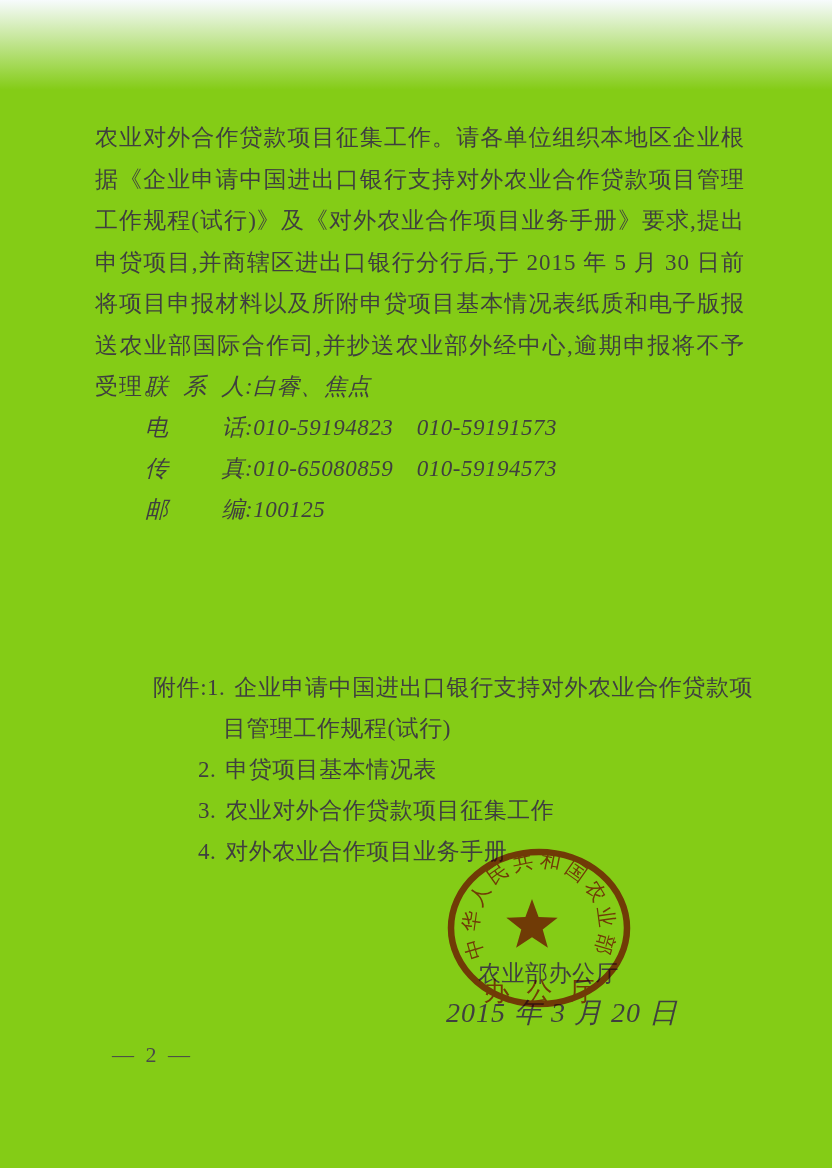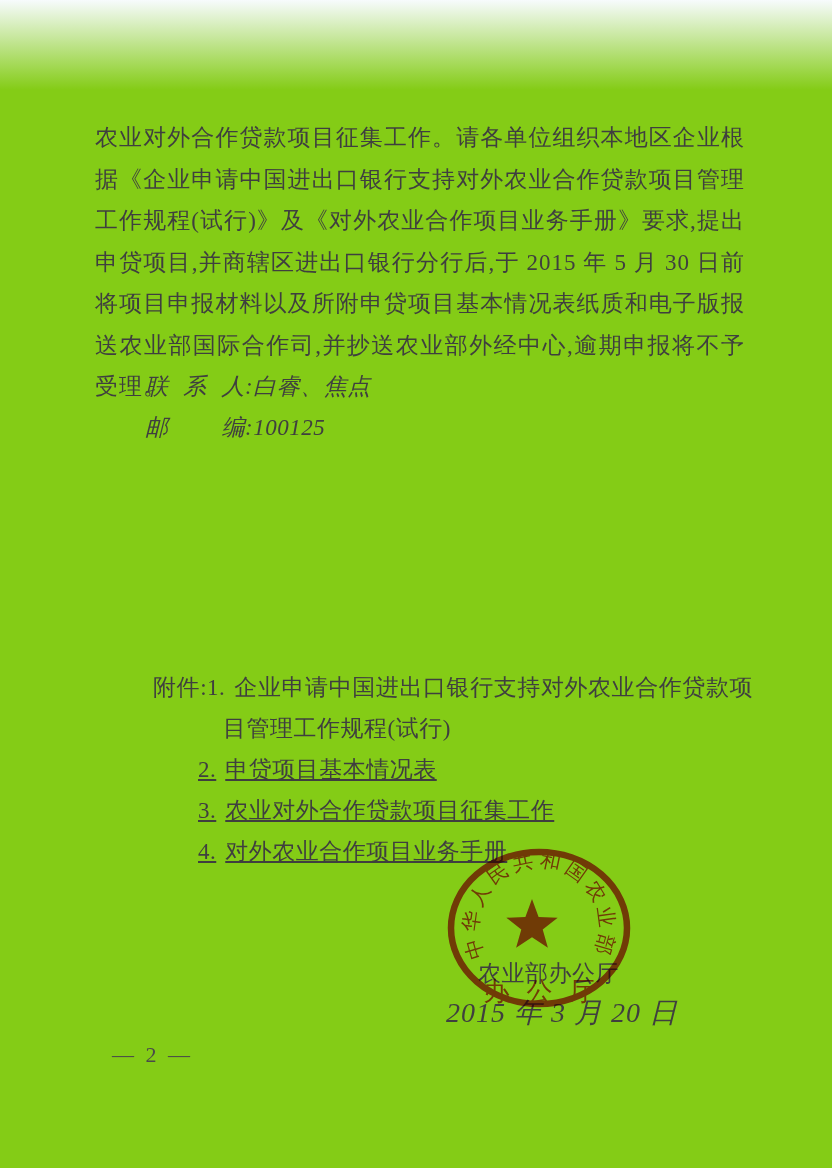--- a/index.html
+++ b/index.html
@@ -41,21 +41,21 @@
     text-indent: 0;
     vertical-align: top;
   }
   .attachments {
     position: absolute;
     left: 101px; top: 667px; width: 652px;
     font-size: 23px; line-height: 41px;
     letter-spacing: 0.5px;
   }
   .attach-row-first { padding-left: 122px; text-indent: -70px; text-align: justify; }
-  .attach-row { padding-left: 97px; text-decoration: underline; }
+  .attach-row { padding-left: 97px; }
   .attach-num { margin-right: 9px; }
   .issuer {
     position: absolute; left: 478px; top: 958px;
     font-size: 23px; letter-spacing: 0.5px;
     z-index: 1;
   }
   .doc-date {
     position: absolute; left: 446px; top: 994px;
     font-size: 28px; letter-spacing: 1px;
     z-index: 1;
@@ -80,20 +80,26 @@
 <div class="page">
   <div class="scan-tint"></div>
 
   <div class="body-par">农业对外合作贷款项目征集工作。请各单位组织本地区企业根据《企业申请中国进出口银行支持对外农业合作贷款项目管理工作规程(试行)》及《对外农业合作项目业务手册》要求,提出申贷项目,并商辖区进出口银行分行后,于 2015 年 5 月 30 日前将项目申报材料以及所附申贷项目基本情况表纸质和电子版报送农业部国际合作司,并抄送农业部外经中心,逾期申报将不予受理。</div>
 
   <div class="contacts">
     <div class="contact-row">
       <span class="contact-label">联系人</span><span>:</span><span>白睿、焦点</span>
     </div>
     <div class="contact-row">
+      <span class="contact-label">电话</span><span>:</span><span>010-59194823　010-59191573</span>
+    </div>
+    <div class="contact-row">
+      <span class="contact-label">传真</span><span>:</span><span>010-65080859　010-59194573</span>
+    </div>
+    <div class="contact-row">
       <span class="contact-label">邮编</span><span>:</span><span>100125</span>
     </div>
   </div>
 
   <div class="attachments">
     <div class="attach-row-first">
       <span>附件:</span><span class="attach-num">1.</span><span>企业申请中国进出口银行支持对外农业合作贷款项目管理工作规程(试行)</span>
     </div>
     <div class="attach-row">
       <span class="attach-num">2.</span><span>申贷项目基本情况表</span>

